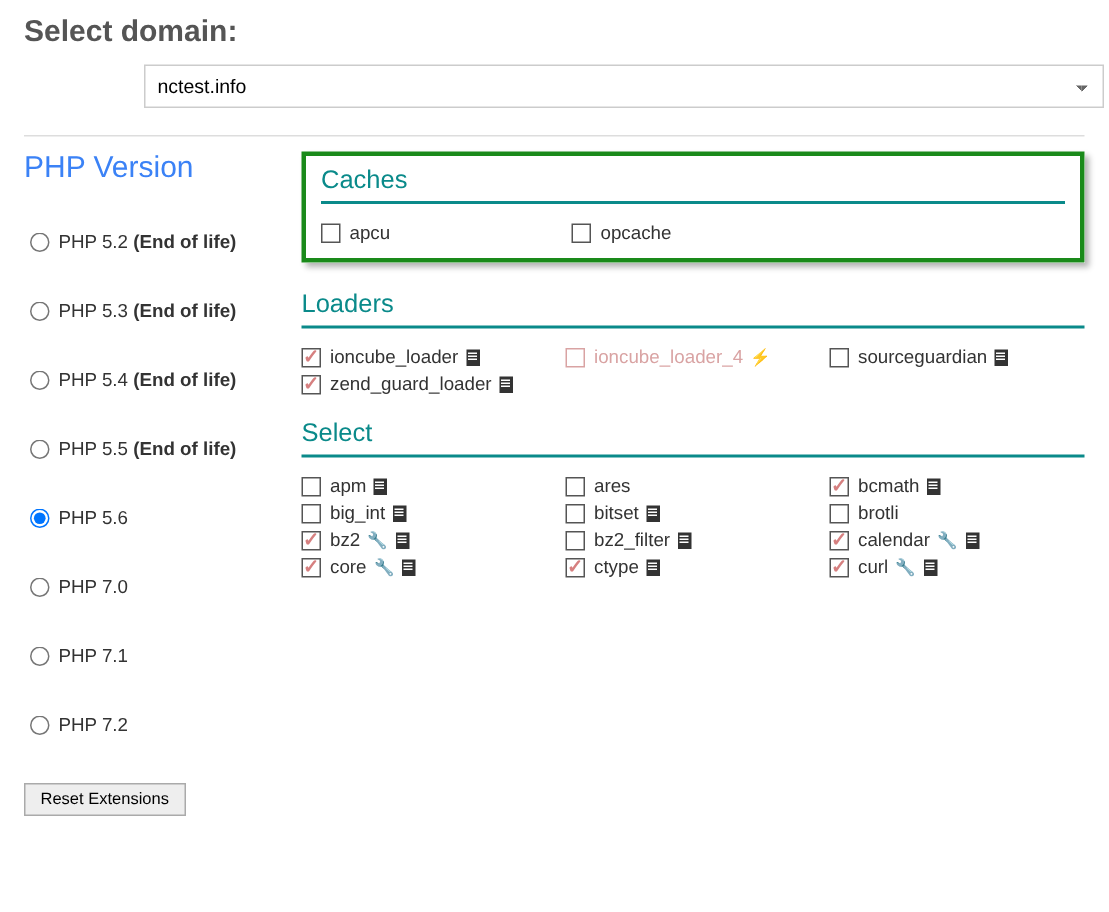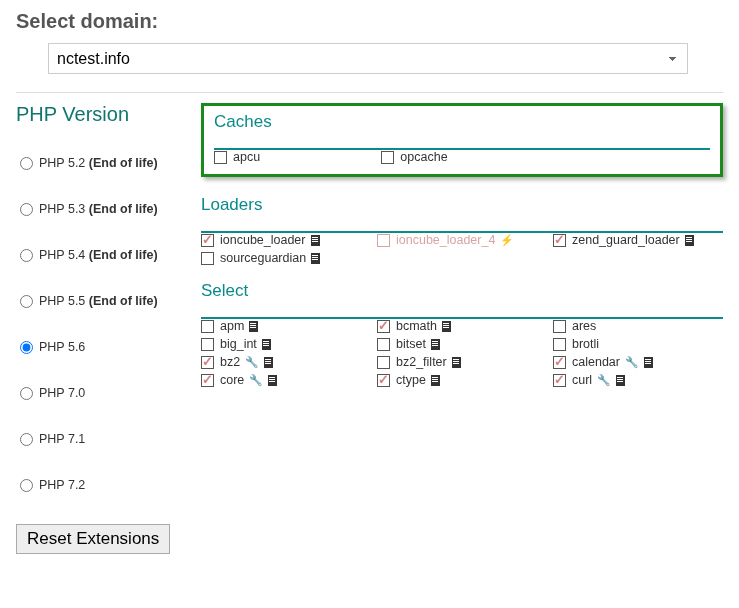--- a/index.html
+++ b/index.html
@@ -13,71 +13,72 @@
     background: #fff;
   }
   .select-label {
     font-size: 20px;
     color: #555;
     margin-bottom: 10px;
     font-weight: bold;
   }
   .domain-select {
     width: 640px;
-    margin-left: 32px;
+    margin-left: 80px;
     padding: 6px 8px;
-    font-size: 16px;
+    font-size: 13px;
     border: 1px solid #ccc;
     background: #fff;
     appearance: none;
     -webkit-appearance: none;
     background-image: linear-gradient(45deg, transparent 50%, #666 50%), linear-gradient(135deg, #666 50%, transparent 50%);
     background-position: calc(100% - 14px) 13px, calc(100% - 10px) 13px;
     background-size: 4px 4px, 4px 4px;
     background-repeat: no-repeat;
   }
   hr.top-hr { border: none; border-top: 1px solid #ddd; margin: 18px 0 10px 0; }
   .columns { display: flex; align-items: flex-start; }
   .left-col { width: 185px; flex-shrink: 0; }
   .right-col { flex: 1; }
   h2.section-title {
     font-size: 20px;
     font-weight: normal;
-    color: #0f766e;
+    color: #3b82f6;
     margin: 0 0 20px 0;
   }
   h2.section-title.ext { margin-bottom: 20px; }
   .version-list { margin-top: 30px; }
   .version-row {
     display: flex;
     align-items: center;
     margin-bottom: 32px;
     font-size: 12.5px;
   }
   .version-row input[type=radio] { margin: 0 6px 0 4px; }
   .reset-btn {
     font-family: inherit;
-    font-size: 17px;
+    font-size: 11px;
     padding: 4px 10px;
     border: 1px solid #aaa;
     background: #eee;
     cursor: pointer;
   }
   .ext-group { margin-bottom: 16px; }
   .ext-group.highlight {
     border: 3px solid #1a8a1a;
     box-shadow: 3px 3px 4px rgba(0,0,0,0.3);
     padding: 6px 10px 10px 10px;
     margin-bottom: 18px;
   }
   .group-title {
     font-size: 17px;
     color: #0a8a8a;
-    padding-bottom: 16px;
+    padding-bottom: 4px;
     border-bottom: 2px solid #0a8a8a;
+    margin-bottom: 12px;
   }
   .ext-grid {
     display: grid;
     grid-template-columns: 1fr 1fr 1fr;
     gap: 4px 6px;
   }
   .ext-item {
     display: flex;
     align-items: center;
     font-size: 12.5px;
@@ -201,48 +202,48 @@
             <span class="cb checked"></span>
             <span>ioncube_loader</span>
             <span class="doc-icon"></span>
           </div>
           <div class="ext-item disabled">
             <span class="cb disabled"></span>
             <span>ioncube_loader_4</span>
             <span class="bolt-icon">⚡</span>
           </div>
           <div class="ext-item">
+            <span class="cb"></span>
+            <span>sourceguardian</span>
+            <span class="doc-icon"></span>
+          </div>
+          <div class="ext-item">
             <span class="cb checked"></span>
             <span>zend_guard_loader</span>
-            <span class="doc-icon"></span>
-          </div>
-          <div class="ext-item">
-            <span class="cb"></span>
-            <span>sourceguardian</span>
             <span class="doc-icon"></span>
           </div>
         </div>
     </div>
 
     <div class="ext-group">
       <div class="group-title">Select</div>
       <div class="ext-grid" id="others-grid">
           <div class="ext-item">
             <span class="cb"></span>
             <span>apm</span>
             <span class="doc-icon"></span>
           </div>
           <div class="ext-item">
+            <span class="cb"></span>
+            <span>ares</span>
+          </div>
+          <div class="ext-item">
             <span class="cb checked"></span>
             <span>bcmath</span>
             <span class="doc-icon"></span>
-          </div>
-          <div class="ext-item">
-            <span class="cb"></span>
-            <span>ares</span>
           </div>
           <div class="ext-item">
             <span class="cb"></span>
             <span>big_int</span>
             <span class="doc-icon"></span>
           </div>
           <div class="ext-item">
             <span class="cb"></span>
             <span>bitset</span>
             <span class="doc-icon"></span>

